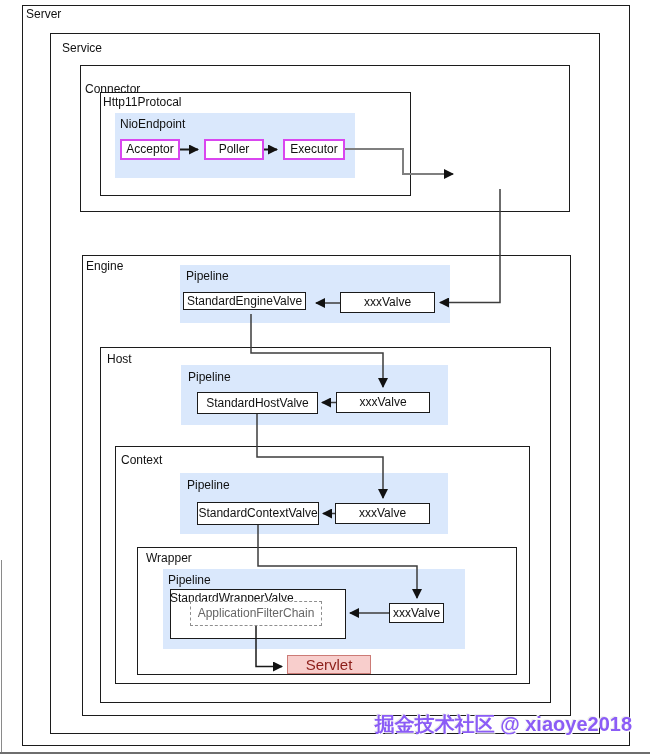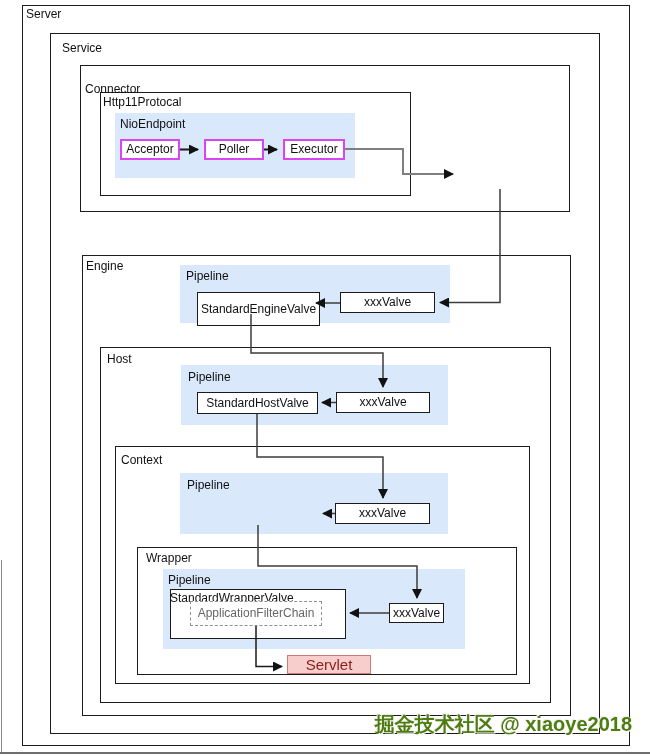--- a/index.html
+++ b/index.html
@@ -17,21 +17,21 @@
   }
   .valve{border:1px solid #1a1a1a;}
   .dashed{border:1px dashed #8f8f8f;color:#666;}
   .servlet{
     background:#f8cecc;border:1px solid #cc7b76;color:#8c1d18;
     font-size:15px;line-height:15px;
   }
   .wires{position:absolute;left:0;top:0;pointer-events:none;}
   .watermark{
     position:absolute;left:372px;top:711px;width:260px;text-align:right;
-    font-size:20px;font-weight:bold;color:#4d7c0f;white-space:nowrap;
+    font-size:20px;font-weight:bold;color:#8b5cf6;white-space:nowrap;
     text-shadow:1px 1px 0 #ffffff,-1px -1px 0 #ededed;
   }
   .edge{position:absolute;background:#8a8a8a;}
 </style>
 </head>
 <body>
 
 <div class="canvas">
 
   <div class="frame" style="left:22px;top:5px;width:608px;height:741px;"></div>
@@ -60,24 +60,25 @@
   <span class="lbl" style="left:146px;top:551px;">Wrapper</span>
   <span class="lbl" style="left:186px;top:269px;">Pipeline</span>
   <span class="lbl" style="left:188px;top:370px;">Pipeline</span>
   <span class="lbl" style="left:187px;top:478px;">Pipeline</span>
   <span class="lbl" style="left:168px;top:573px;">Pipeline</span>
 
   <div class="node" style="left:120px;top:139px;width:60px;height:21px;">Acceptor</div>
   <div class="node" style="left:204px;top:139px;width:60px;height:21px;">Poller</div>
   <div class="node" style="left:283px;top:139px;width:62px;height:21px;">Executor</div>
 
-  <div class="node valve" style="left:197px;top:292px;width:123px;height:34px;">StandardEngineValve</div>
+  <div class="node valve" style="left:183px;top:292px;width:123px;height:18px;">StandardEngineValve</div>
   <div class="node valve" style="left:340px;top:292px;width:95px;height:21px;">xxxValve</div>
   <div class="node valve" style="left:197px;top:392px;width:121px;height:22px;">StandardHostValve</div>
   <div class="node valve" style="left:336px;top:392px;width:94px;height:21px;">xxxValve</div>
+  <div class="node valve" style="left:197px;top:502px;width:122px;height:23px;">StandardContextValve</div>
   <div class="node valve" style="left:335px;top:503px;width:95px;height:21px;">xxxValve</div>
 
   <div class="node valve" style="left:170px;top:589px;width:176px;height:50px;"></div>
   <span class="lbl" style="left:170px;top:591px;">StandardWrapperValve</span>
   <div class="node dashed" style="left:190px;top:601px;width:132px;height:25px;">ApplicationFilterChain</div>
   <div class="node valve" style="left:389px;top:603px;width:55px;height:20px;">xxxValve</div>
 
   <div class="node servlet" style="left:287px;top:655px;width:84px;height:19px;">Servlet</div>
 
   <svg class="wires" width="650" height="756" viewBox="0 0 650 756">

